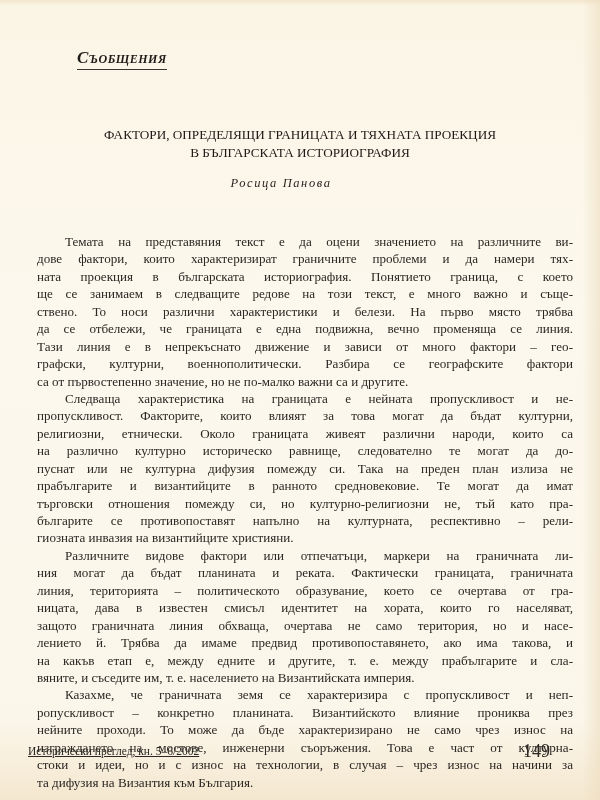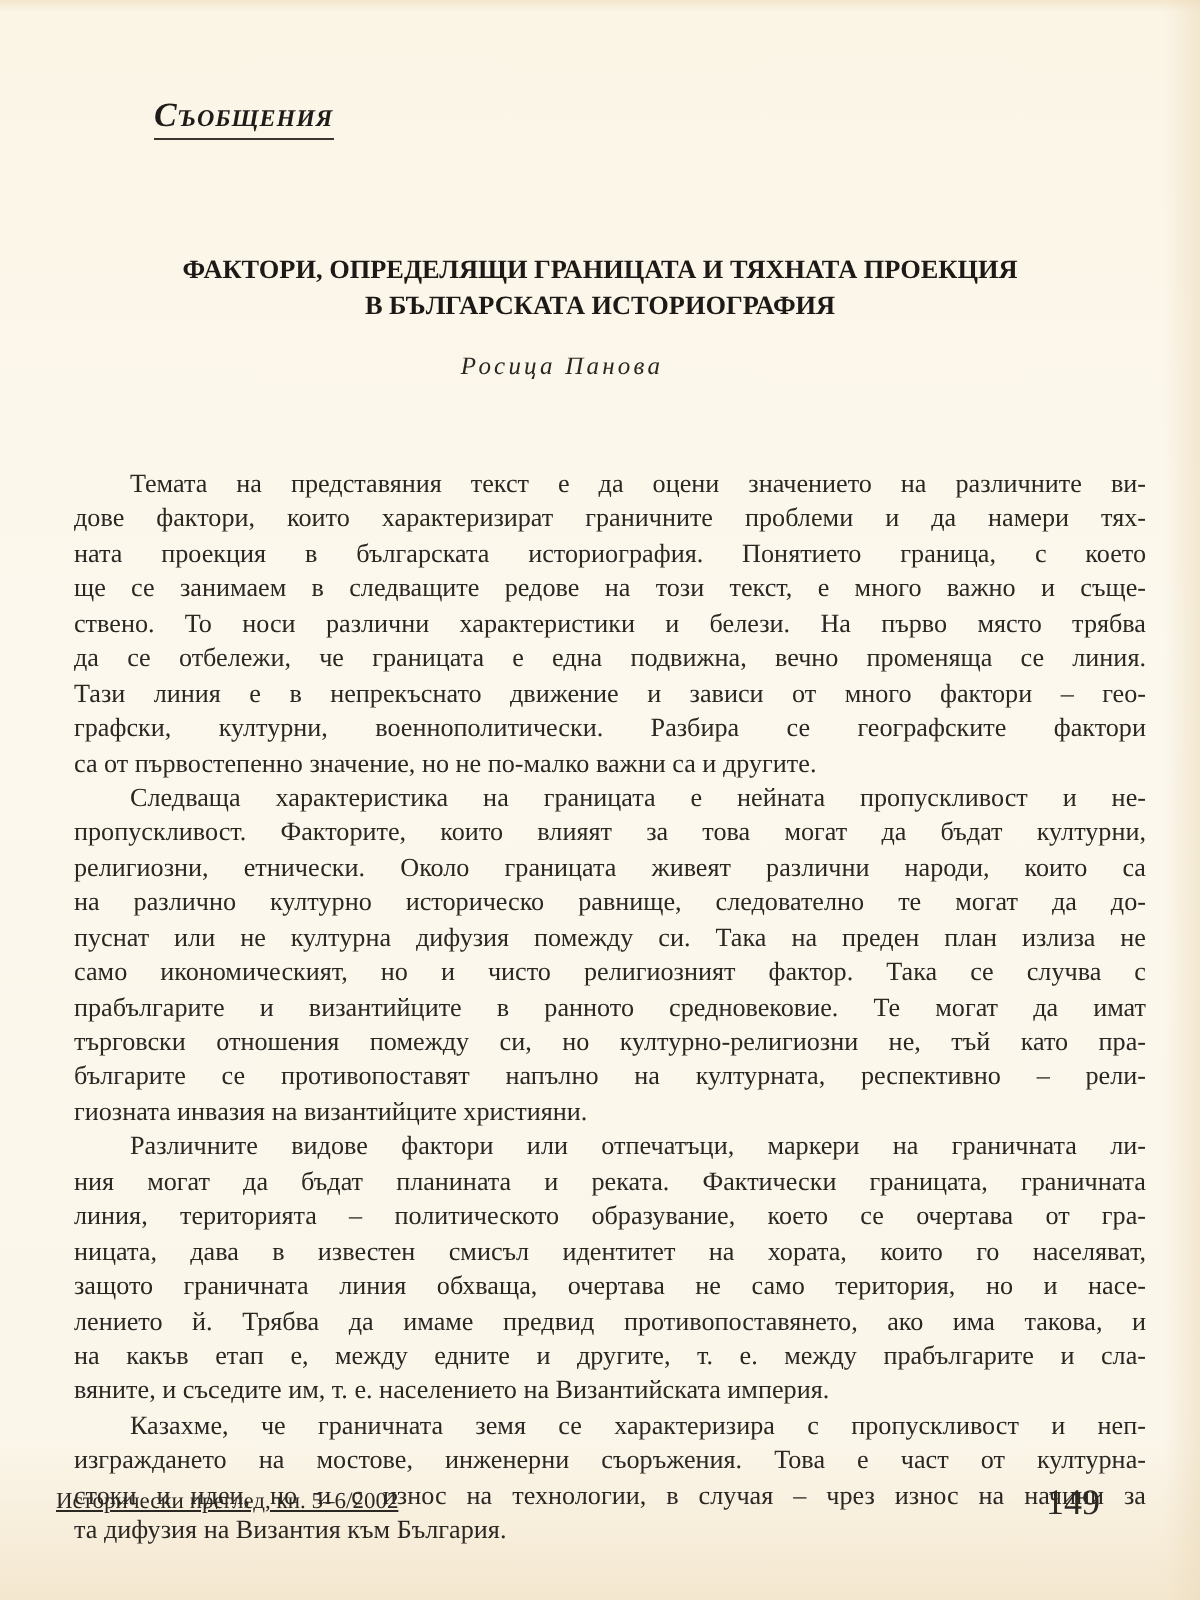--- a/index.html
+++ b/index.html
@@ -21,21 +21,21 @@
   .section-label {
     position: absolute; left: 36px; top: 48px;
     font-family: "Liberation Serif", serif; font-style: italic; font-weight: bold;
     font-size: 17px; letter-spacing: 0.5px; font-variant: small-caps;
     color: #1e1b18;
     border-bottom: 1px solid #3a3530; padding-bottom: 1px; margin-left: 41px;
   }
   .title {
     position: absolute; left: 0; width: 600px; top: 126px;
     text-align: center;
-    font-family: "Liberation Serif", serif; font-weight: bold;
+    font-family: "Liberation Serif", serif; font-weight: normal;
     font-size: 13.2px; line-height: 18px; color: #1c1916;
   }
   .author {
     position: absolute; left: 0; width: 562px; top: 176px;
     text-align: center;
     font-family: "Liberation Serif", serif; font-style: italic;
     font-size: 12.5px; letter-spacing: 1.6px; color: #2a2622;
   }
   .body {
     position: absolute; left: 37px; top: 233px; width: 536px;
@@ -85,40 +85,41 @@
       <span class="line">графски, културни, военнополитически. Разбира се географските фактори</span>
       <span class="line last">са от първостепенно значение, но не по-малко важни са и другите.</span>
     </div>
 
     <div>
       <span class="line indent">Следваща характеристика на границата е нейната пропускливост и не-</span>
       <span class="line">пропускливост. Факторите, които влияят за това могат да бъдат културни,</span>
       <span class="line">религиозни, етнически. Около границата живеят различни народи, които са</span>
       <span class="line">на различно културно историческо равнище, следователно те могат да до-</span>
       <span class="line">пуснат или не културна дифузия помежду си. Така на преден план излиза не</span>
-      <span class="line">само икономическият, но и чисто религиозният фактор. Така се случва с</span>
       <span class="line">прабългарите и византийците в ранното средновековие. Те могат да имат</span>
       <span class="line">търговски отношения помежду си, но културно-религиозни не, тъй като пра-</span>
       <span class="line">българите се противопоставят напълно на културната, респективно – рели-</span>
       <span class="line last">гиозната инвазия на византийците християни.</span>
     </div>
 
     <div>
       <span class="line indent">Различните видове фактори или отпечатъци, маркери на граничната ли-</span>
       <span class="line">ния могат да бъдат планината и реката. Фактически границата, граничната</span>
       <span class="line">линия, територията – политическото образувание, което се очертава от гра-</span>
       <span class="line">ницата, дава в известен смисъл идентитет на хората, които го населяват,</span>
       <span class="line">защото граничната линия обхваща, очертава не само територия, но и насе-</span>
       <span class="line">лението й. Трябва да имаме предвид противопоставянето, ако има такова, и</span>
       <span class="line">на какъв етап е, между едните и другите, т. е. между прабългарите и сла-</span>
       <span class="line last">вяните, и съседите им, т. е. населението на Византийската империя.</span>
     </div>
 
     <div>
       <span class="line indent">Казахме, че граничната земя се характеризира с пропускливост и неп-</span>
+      <span class="line">ропускливост – конкретно планината. Византийското влияние прониква през</span>
+      <span class="line">нейните проходи. То може да бъде характеризирано не само чрез износ на</span>
       <span class="line">изграждането на мостове, инженерни съоръжения. Това е част от културна-</span>
       <span class="line">стоки и идеи, но и с износ на технологии, в случая – чрез износ на начини за</span>
       <span class="line last">та дифузия на Византия към България.</span>
     </div>
   </div>
 
   <div class="footer-left">Исторически преглед, кн. 5–6/2002</div>
   <div class="footer-right">149</div>
 
 </div>

